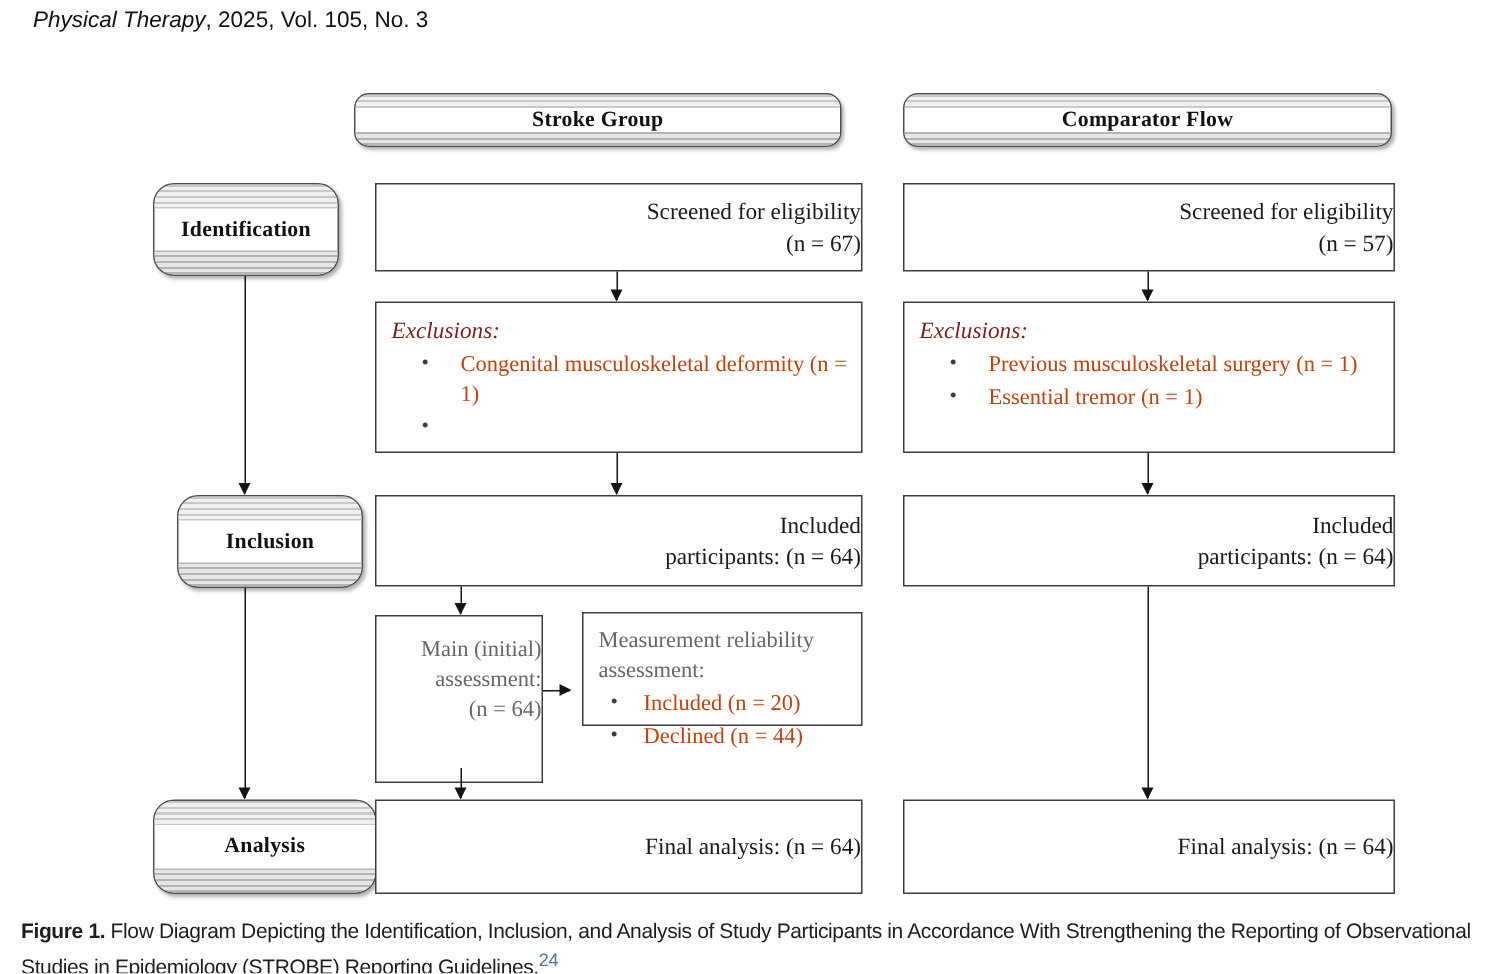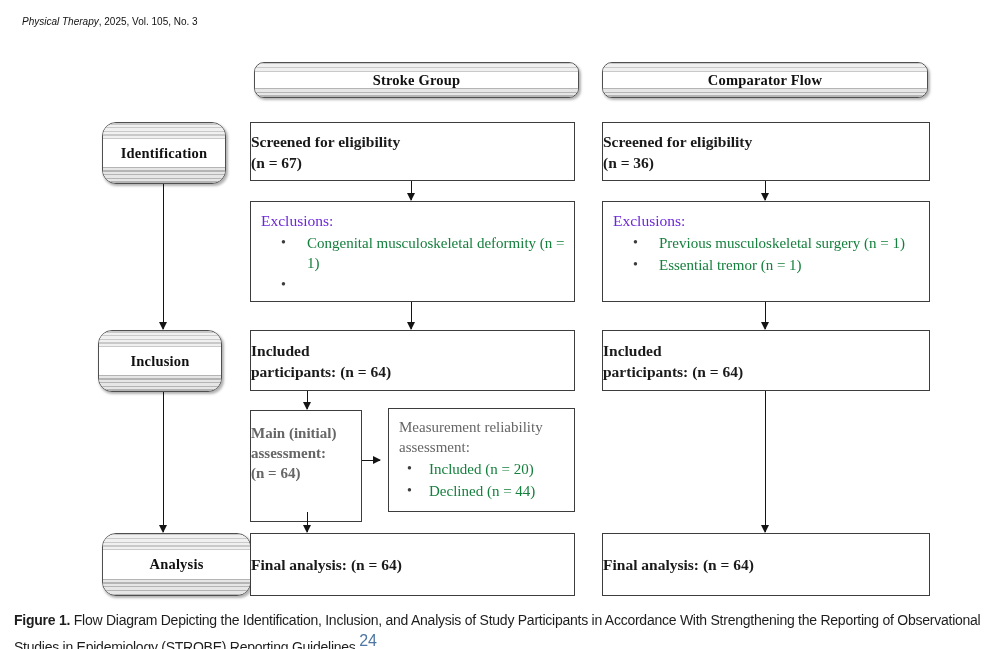--- a/index.html
+++ b/index.html
@@ -2,23 +2,23 @@
 <html><head>
 <meta charset="utf-8">
 <style>
   html,body { margin:0; padding:0; background:#ffffff; }
   #canvas {
     position:relative; width:1001px; height:649px; background:#fff;
     font-family:"Liberation Serif", serif; overflow:hidden;
   }
   
   .journal {
-    position:absolute; left:22px; top:16px;
+    position:absolute; left:22px; top:5px;
     font-family:"Liberation Sans", sans-serif;
-    font-size:10px; color:#111;
+    font-size:15px; color:#111;
   }
   .journal .it { font-style:italic; }
 
   
   .fancy {
     position:absolute; box-sizing:border-box;
     border:1.4px solid #4f4f4f; background:#ffffff;
     box-shadow:1.5px 2px 2.5px rgba(0,0,0,0.30);
     display:flex; align-items:center; justify-content:center;
     overflow:hidden;
@@ -36,31 +36,31 @@
   .fancy .lbl {
     position:relative; z-index:2; font-weight:bold; font-size:14.5px;
     color:#101010; letter-spacing:0.2px;
   }
 
   
   .box {
     position:absolute; box-sizing:border-box;
     border:1.4px solid #3d3d3d; background:#fff;
   }
-  .center { display:flex; flex-direction:column; align-items:flex-start; justify-content:center; text-align:center;font-weight:bold; }
+  .center { display:flex; flex-direction:column; align-items:flex-end; justify-content:center; text-align:center; }
   .tline { font-size:15.5px; line-height:21px; color:#1a1a1a; }
   .g15   { font-size:15px; line-height:20px; color:#666666; }
 
-  .ex-title { font-size:15.5px; line-height:21px; color:#6d28d9; padding:8px 0 0 10px; }
+  .ex-title { font-size:15.5px; line-height:21px; color:#7f1d1d; padding:8px 0 0 10px;font-style:italic; }
   .mr-title { font-size:15px;  line-height:20px; color:#666666; padding-left:10px; }
   .pt8 { padding-top:8px; }
 
   .bullet-row { display:flex; margin-top:2px; padding-left:30px; padding-right:6px; }
   .bullet-row .dot { flex:0 0 26px; width:26px; color:#3c3c3c; font-size:14px; line-height:20px; }
-  .bullet-row .btxt { font-size:15px; line-height:20px; color:#15803d; max-width:260px; }
+  .bullet-row .btxt { font-size:15px; line-height:20px; color:#c2410c; max-width:260px; }
   .bullet-row.small { padding-left:18px; }
   .bullet-row.small .dot { flex:0 0 22px; width:22px; }
 
   
   .va { position:absolute; width:0; border-left:1.5px solid #141414; }
   .va::after {
     content:""; position:absolute; bottom:-1px; left:-5.3px; width:0; height:0;
     border-left:4.6px solid transparent; border-right:4.6px solid transparent;
     border-top:8px solid #141414;
   }
@@ -71,42 +71,42 @@
     border-left:8px solid #141414;
   }
 
   
   .caption {
     position:absolute; left:14px; top:611px; width:978px;
     font-family:"Liberation Sans", sans-serif; font-size:14px; line-height:19.5px;
     color:#1d1d1d; letter-spacing:-0.25px;
   }
   .caption b { font-weight:bold;margin-top:48px; }
-  .caption sup { font-size:16px; color:#4d76a3; }
+  .caption sup { font-size:12px; color:#4d76a3; }
 </style>
 </head>
 <body>
 
 <div id="canvas">
 
   <div class="journal">
     <span class="it">Physical Therapy</span><span>, 2025, Vol. 105, No. 3</span>
   </div>
 
-  <div class="fancy hdr" style="left:254px;top:62px;width:325px;height:36px">
+  <div class="fancy hdr" style="left:236px;top:62px;width:325px;height:36px">
     <span class="lbl">Stroke Group</span>
   </div>
   <div class="fancy hdr" style="left:602px;top:62px;width:326px;height:36px">
     <span class="lbl">Comparator Flow</span>
   </div>
 
   <div class="fancy stage" style="left:102px;top:122px;width:124px;height:62px">
     <span class="lbl">Identification</span>
   </div>
-  <div class="fancy stage" style="left:98px;top:330px;width:124px;height:62px">
+  <div class="fancy stage" style="left:118px;top:330px;width:124px;height:62px">
     <span class="lbl">Inclusion</span>
   </div>
   <div class="fancy stage" style="left:102px;top:533px;width:149px;height:63px">
     <span class="lbl">Analysis</span>
   </div>
 
   <div class="box center" style="left:250px;top:122px;width:325px;height:59px">
     <div class="tline">Screened for eligibility</div>
     <div class="tline">(n = 67)</div>
   </div>
@@ -126,40 +126,40 @@
     <div class="tline">Included</div>
     <div class="tline">participants: (n = 64)</div>
   </div>
 
   <div class="box center" style="left:250px;top:410px;width:112px;height:112px;justify-content:flex-start;padding-top:12px">
     <div class="g15">Main (initial)</div>
     <div class="g15">assessment:</div>
     <div class="g15">(n = 64)</div>
   </div>
 
-  <div class="box pt8" style="left:388px;top:408px;width:187px;height:104px">
+  <div class="box pt8" style="left:388px;top:408px;width:187px;height:76px">
     <div class="mr-title">Measurement reliability</div>
     <div class="mr-title">assessment:</div>
     <div class="bullet-row small">
       <span class="dot">•</span>
       <span class="btxt">Included (n = 20)</span>
     </div>
     <div class="bullet-row small">
       <span class="dot">•</span>
       <span class="btxt">Declined (n = 44)</span>
     </div>
   </div>
 
   <div class="box center" style="left:250px;top:533px;width:325px;height:63px">
     <div class="tline">Final analysis: (n = 64)</div>
   </div>
 
   <div class="box center" style="left:602px;top:122px;width:328px;height:59px">
     <div class="tline">Screened for eligibility</div>
-    <div class="tline">(n = 36)</div>
+    <div class="tline">(n = 57)</div>
   </div>
 
   <div class="box" style="left:602px;top:201px;width:328px;height:101px">
     <div class="ex-title">Exclusions:</div>
     <div class="bullet-row">
       <span class="dot">•</span>
       <span class="btxt">Previous musculoskeletal surgery (n = 1)</span>
     </div>
     <div class="bullet-row">
       <span class="dot">•</span>

